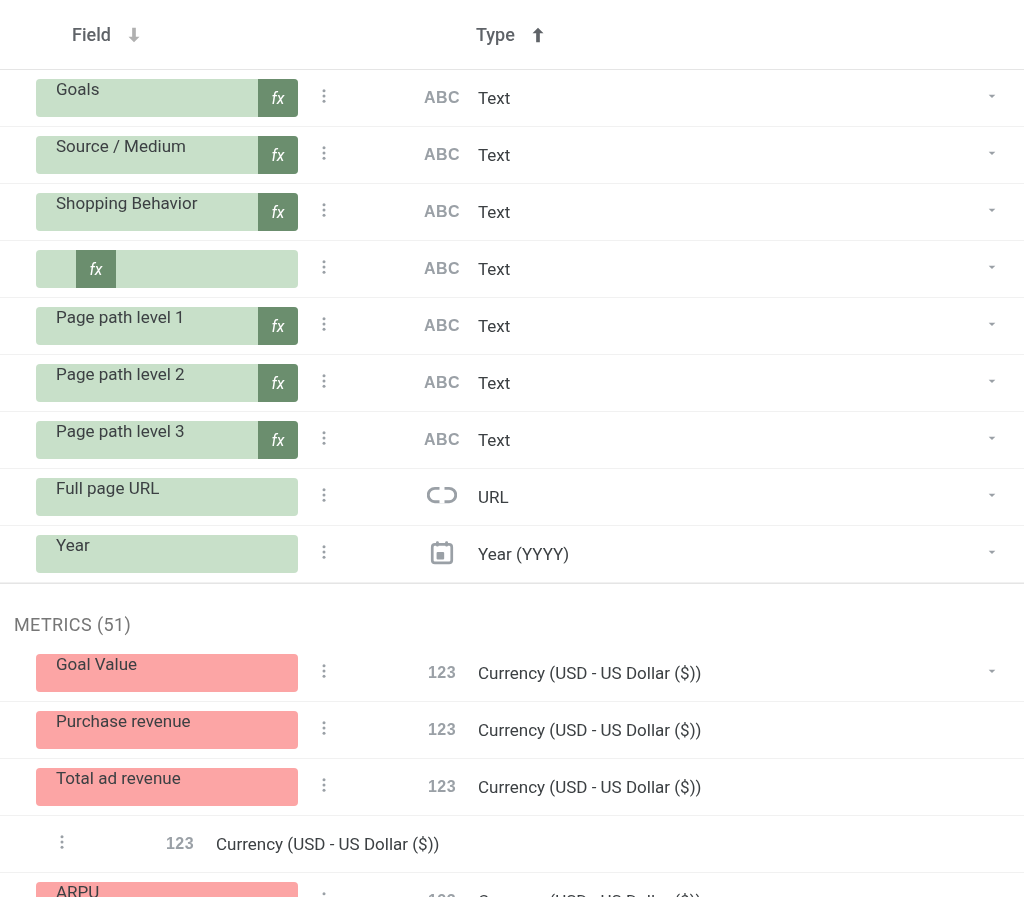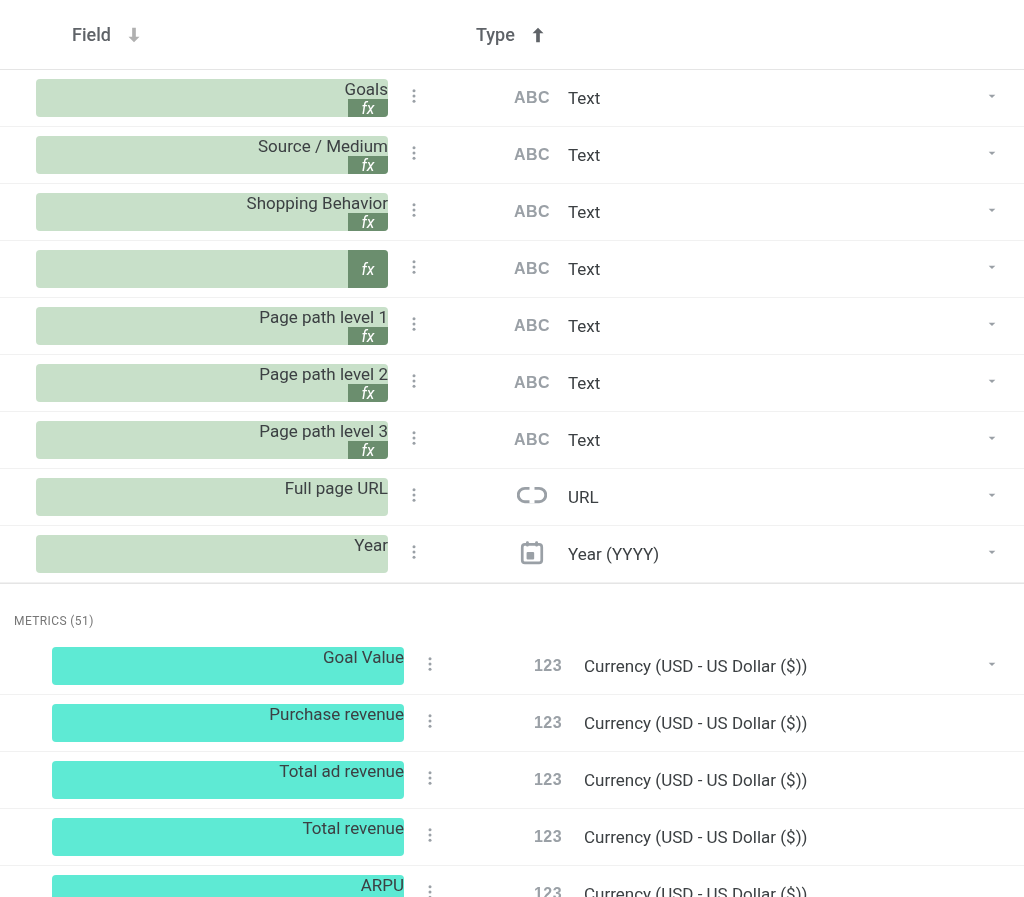--- a/index.html
+++ b/index.html
@@ -36,29 +36,28 @@
   }
   .field-row {
     display: flex;
     align-items: center;
     padding: 8px 0 8px 36px;
     border-bottom: 1px solid #f1f1f1;
     min-height: 56px;
   }
   .chip {
     height: 38px;
-    width: 352px;
-    display: flex;
-    align-items: flex-end;
+    width: 262px;
+    display: flex;
+    align-items: flex-start;
     border-radius: 4px;
     overflow: hidden;
-    flex-direction: column;
   }
   .chip-dimension { background: #c8e0c9; }
-  .chip-metric { background: #5eead4; margin-left: 16px; }
+  .chip-metric { background: #fca5a5; }
   .chip-label {
     padding-left: 20px;
     font-size: 17px;
     color: #3c4043;
     flex: 1;
   }
   .chip-fx {
     width: 40px;
     height: 100%;
     background: #6b8e6e;
@@ -92,21 +91,21 @@
   }
   .type-caret {
     width: 48px;
     display: flex;
     align-items: center;
     justify-content: center;
     padding-right: 16px;
   }
   .section-header {
     padding: 30px 0 10px 14px;
-    font-size: 12px;
+    font-size: 18px;
     color: #767676;
     letter-spacing: 0.4px;
     border-top: 1px solid #e5e5e5;
   }
   .glyph-abc {
     font-family: "Arial Black", Arial, sans-serif;
     font-size: 16px;
     font-weight: 900;
     color: #9aa0a6;
     letter-spacing: 0.5px;
@@ -400,23 +399,20 @@
             <circle cx="12" cy="19" r="2" fill="#9aa0a6"></circle>
           </svg></span>
       </div>
     <div class="type-icon-slot">
         <span class="glyph-123">123</span>
       </div>
     <span class="type-label">Currency (USD - US Dollar ($))</span>
     <div class="type-caret"></div>
   </div>
     <div class="field-row">
-    <div class="chip chip-metric">
-      <span class="chip-label">Total revenue</span>
-    </div>
     <div class="more-btn">
         <span><svg width="18" height="18" viewBox="0 0 24 24">
             <circle cx="12" cy="5" r="2" fill="#9aa0a6"></circle>
             <circle cx="12" cy="12" r="2" fill="#9aa0a6"></circle>
             <circle cx="12" cy="19" r="2" fill="#9aa0a6"></circle>
           </svg></span>
       </div>
     <div class="type-icon-slot">
         <span class="glyph-123">123</span>
       </div>

